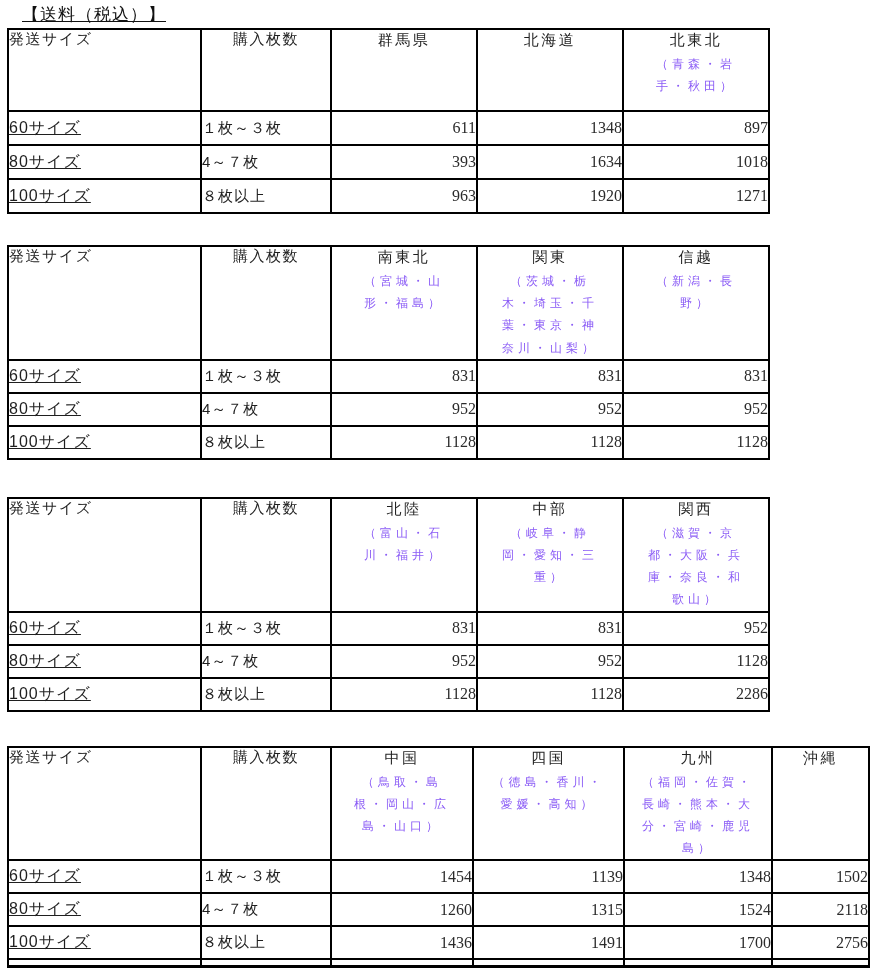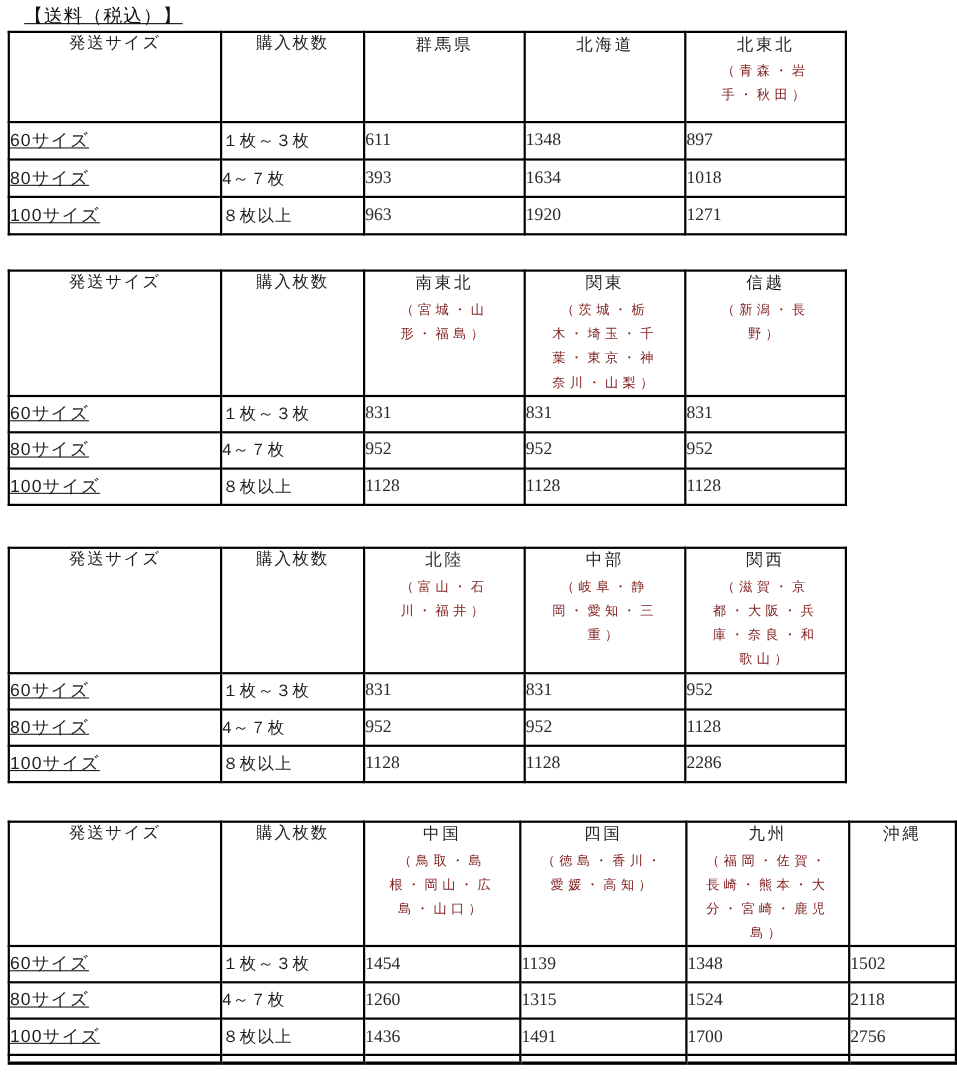--- a/index.html
+++ b/index.html
@@ -29,21 +29,21 @@
     margin-left: 7px;
     background: #ffffff;
   }
   table.fee td {
     border: 2px solid #000000;
     padding: 0;
     overflow: hidden;
   }
   tr.head td { vertical-align: top; }
   td.size-h {
-    text-align: center;
+    text-align: left;
     padding: 4px 0 0 4px;
     font-size: 15px;
     letter-spacing: 1.5px;
   }
   td.qty-h {
     text-align: center;
     padding-top: 4px;
     font-size: 15px;
     letter-spacing: 1.5px;
     margin-top: 32px;
@@ -51,41 +51,41 @@
   td.reg-h { text-align: center; padding-top: 4px; margin-left: 26px; }
   .rname {
     font-size: 15px;
     letter-spacing: 2.5px;
     margin-top: 1px;
   }
   .rsub {
     font-size: 12px;
     letter-spacing: 4px;
     line-height: 1.85;
-    color: #7f1d1d;
+    color: #8b5cf6;
     margin-top: 3px;
     padding: 0 17px;
     word-break: break-all;
     text-align: center;
   }
   tr.data td { vertical-align: middle; }
   td.size {
     font-size: 16px;
     padding-left: 4px;
     letter-spacing: 1px;
     text-decoration: underline;
   }
   td.qty {
     font-size: 15px;
     padding-left: 4px;
     letter-spacing: 1px;
     margin-top: 19px;
   }
   td.price {
-    text-align: left;
+    text-align: right;
     padding-right: 5px;
     font-size: 16px;
     color: #2b2b2b;
     font-family: "Liberation Serif", "DejaVu Serif", serif;
   }
   
   .t1 tr.head { height: 82px; }
   .t2 tr.head, .t3 tr.head { height: 104px; }
   .t4 tr.head { height: 103px; }
   

